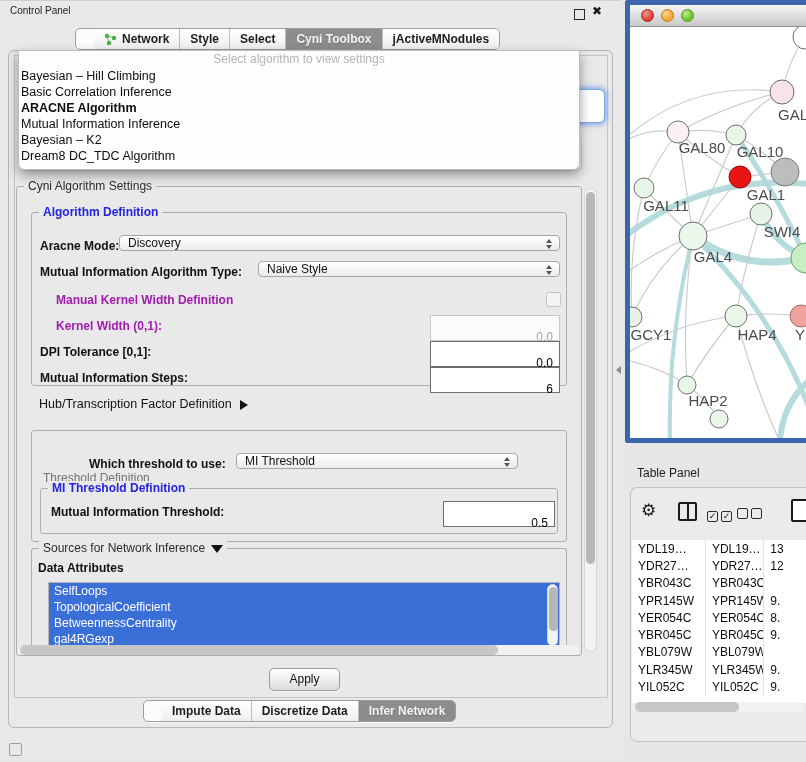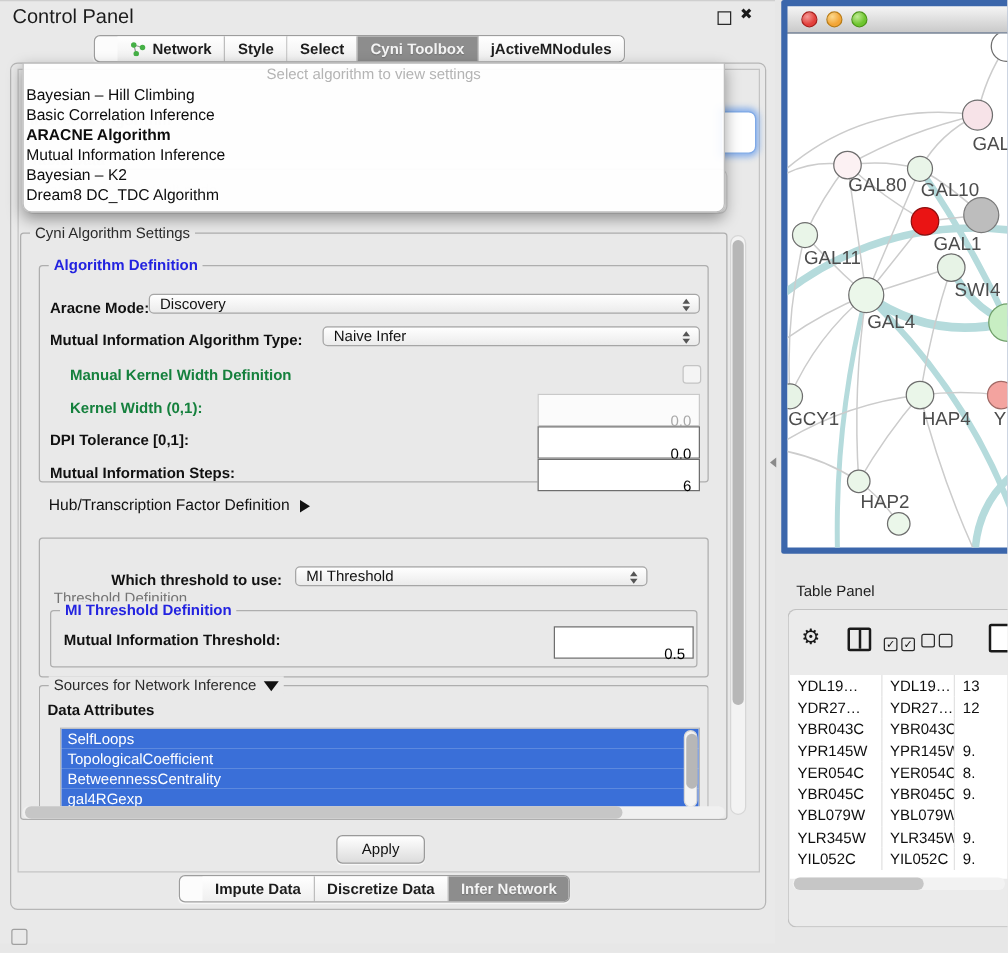--- a/index.html
+++ b/index.html
@@ -3,21 +3,21 @@
 <meta charset="utf-8">
 <style>
   html,body{margin:0;padding:0;}
   body{width:806px;height:762px;position:relative;overflow:hidden;background:#e7e7e7;
        font-family:"Liberation Sans","DejaVu Sans",sans-serif;-webkit-font-smoothing:antialiased;}
   .abs{position:absolute;}
   .glyph{font-family:"DejaVu Sans",sans-serif;}
 
   
   .cpanel{left:0;top:8;width:620px;height:754px;background:#e9e9e9;border-top:1px solid #cfcfcf;}
-  .cp-title{left:10px;top:4px;font-size:16px;color:#1c1c1c;}
+  .cp-title{left:10px;top:4px;font-size:10px;color:#1c1c1c;}
   .float-btn{left:574px;top:8px;width:9px;height:9px;border:1.5px solid #2a2a2a;background:transparent;}
   .close-btn{left:592px;top:3px;font-size:12px;font-weight:bold;color:#1a1a1a;}
 
   
   .segbar{display:flex;height:20px;border:1px solid #9d9d9d;border-radius:5px;background:#fcfcfc;
           overflow:hidden;box-shadow:0 1px 1px rgba(255,255,255,.7);padding-left:18px;}
   .seg{display:flex;align-items:center;justify-content:center;font-size:12px;font-weight:bold;color:#1d1d1d;
        border-right:1px solid #bdbdbd;padding:0 10px;background:linear-gradient(#ffffff,#efefef);cursor:default;}
   .seg:last-child{border-right:none;}
   .seg.sel{background:#8d8d8d;color:#f4f4f4;text-shadow:0 1px 1px rgba(0,0,0,.2);}
@@ -39,21 +39,21 @@
   .popup .ph{height:17px;text-align:center;font-size:12px;color:#b4b4b4;line-height:17px;}
   .popup .opt{height:16px;line-height:16px;font-size:12.5px;color:#0d0d0d;padding-left:2px;white-space:nowrap;}
   .popup .opt.sel{font-weight:bold;}
 
   
   .gb{position:absolute;border:1px solid #aeaeae;border-radius:3px;}
   .gb>.lg{position:absolute;top:-8px;left:7px;background:#e9e9e9;padding:0 4px;font-size:12px;color:#2c2c2c;white-space:nowrap;}
   .lg.blue{color:#2323e0;font-weight:bold;}
   .lg.green{color:#737373;font-weight:normal;margin-top:48px;}
   .lbl{position:absolute;font-size:12px;font-weight:bold;color:#111;white-space:nowrap;}
-  .lbl.dis{color:#15803d;padding-left:16px;}
+  .lbl.dis{color:#a21caf;padding-left:16px;}
 
   .combo{position:absolute;height:16px;border:1px solid #a6a6a6;border-radius:4px;
          background:linear-gradient(#ffffff,#ebebeb);font-size:12px;color:#111;
          display:flex;align-items:center;padding-left:8px;box-sizing:border-box;}
   .spin{position:absolute;right:7px;top:3px;display:flex;flex-direction:column;align-items:center;line-height:6px;}
   .spin i{width:0;height:0;border-left:3.5px solid transparent;border-right:3.5px solid transparent;display:block;}
   .spin .up{border-bottom:4px solid #555;margin-bottom:2px;}
   .spin .dn{border-top:4px solid #555;}
 
   .tinput{position:absolute;height:20px;background:#fff;border:1px solid #6e6e6e;box-sizing:border-box;
@@ -175,21 +175,21 @@
       <div class="combo" style="left:87px;top:22px;width:441px">
         <span>Discovery</span>
         <span class="spin">
             <i class="up"></i>
             <i class="dn"></i>
           </span>
       </div>
 
       <span class="lbl" style="left:8px;top:52px">Mutual Information Algorithm Type:</span>
       <div class="combo" style="left:226px;top:48px;width:302px">
-        <span>Naive Infer</span>
+        <span>Naive Style</span>
         <span class="spin">
             <i class="up"></i>
             <i class="dn"></i>
           </span>
       </div>
 
       <span class="lbl dis" style="left:8px;top:80px">Manual Kernel Width Definition</span>
       <div class="chk" style="left:514px;top:79px"></div>
 
       <span class="lbl dis" style="left:8px;top:106px">Kernel Width (0,1):</span>

